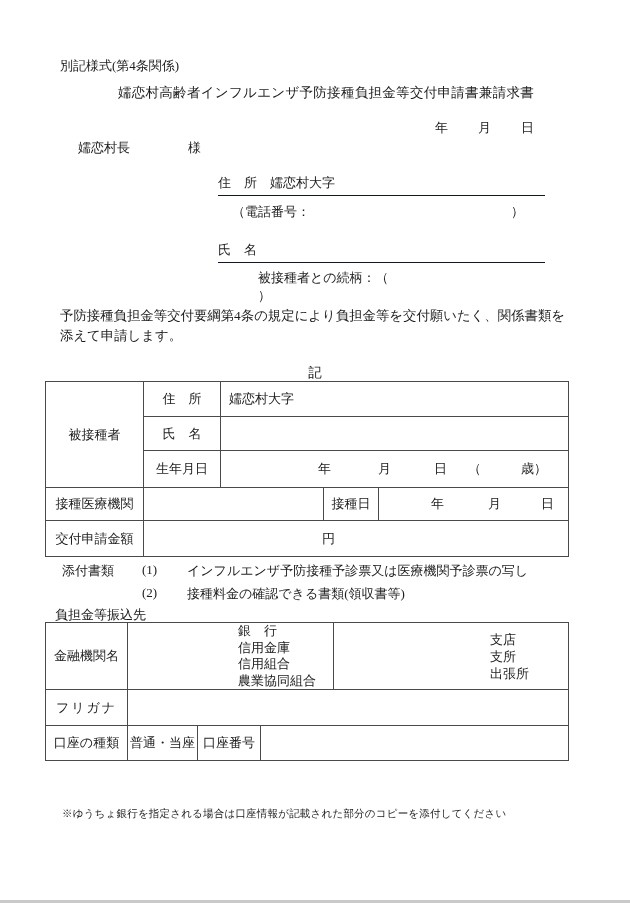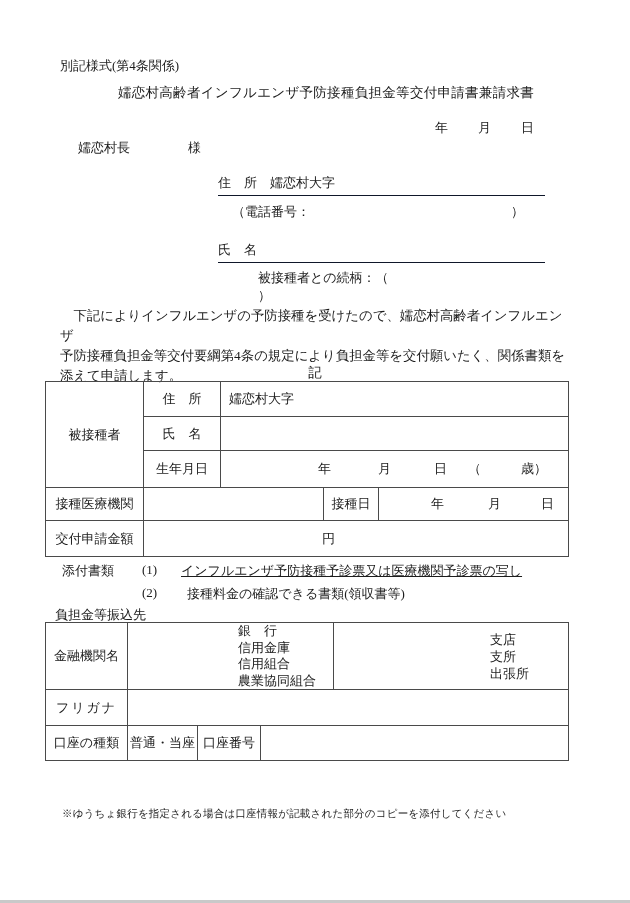--- a/index.html
+++ b/index.html
@@ -57,21 +57,20 @@
   </div>
   <div class="abs ufield" style="left:218px; top:241px; width:327px;">
     <span>氏　名</span>
   </div>
   <div class="abs between" style="left:258px; top:269px; width:218px;flex-direction:column;">
     <span>被接種者との続柄：（</span>
     <span>）</span>
   </div>
 
   <div class="abs" style="left:60px; top:306px; width:515px;">
-    <div class="para-line">　下記によりインフルエンザの予防接種を受けたので、嬬恋村高齢者インフルエンザ</div>
     <div class="para-line">予防接種負担金等交付要綱第4条の規定により負担金等を交付願いたく、関係書類を</div>
     <div class="para-line">添えて申請します。</div>
   </div>
   <div class="abs center" style="top:364px; font-size:13.5px;">記</div>
 
   <table class="abs" style="left:45px; top:381px; width:523px;">
     <colgroup>
         <col style="width:98px">
         <col style="width:77px">
         <col style="width:103px">
@@ -114,21 +113,21 @@
     </tr>
     <tr style="height:36px;margin-top:33px;">
       <td class="lbl">交付申請金額</td>
       <td colspan="4" class="amount-cell">円</td>
     </tr>
   </tbody>
     </table>
 
   <span class="abs attach-abs" style="left:62px; top:562px;">添付書類</span>
   <span class="abs attach-abs" style="left:142px; top:562px;">(1)</span>
-  <span class="abs attach-abs" style="left:181px; top:562px;text-decoration:underline;">インフルエンザ予防接種予診票又は医療機関予診票の写し</span>
+  <span class="abs attach-abs" style="left:187px; top:562px;">インフルエンザ予防接種予診票又は医療機関予診票の写し</span>
   <span class="abs attach-abs" style="left:142px; top:585px;">(2)</span>
   <span class="abs attach-abs" style="left:187px; top:585px;">接種料金の確認できる書類(領収書等)</span>
 
   <div class="abs" style="left:55px; top:606px;">負担金等振込先</div>
 
   <table class="abs" style="left:45px; top:622px; width:523px;">
     <colgroup>
         <col style="width:82px">
         <col style="width:70px">
         <col style="width:63px">

